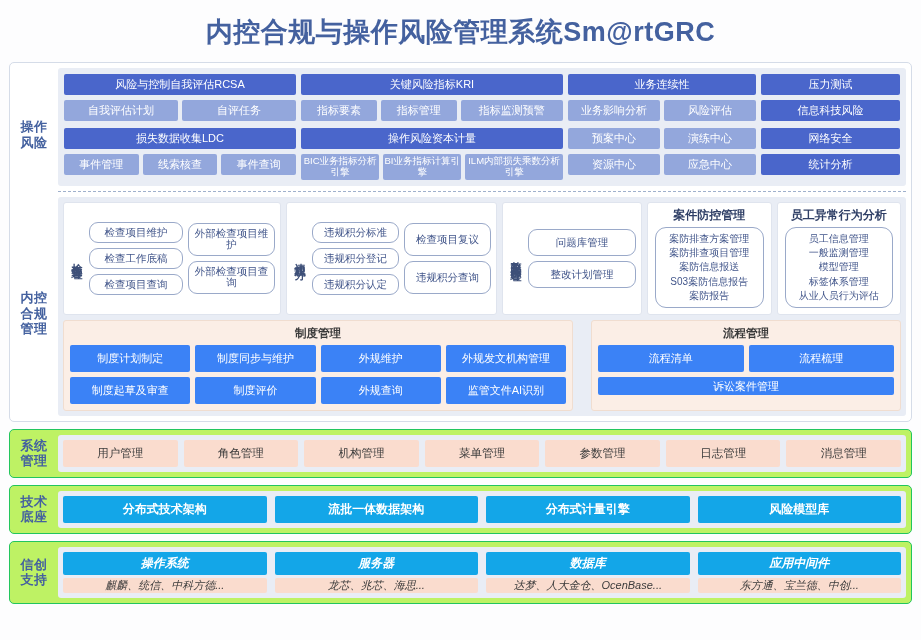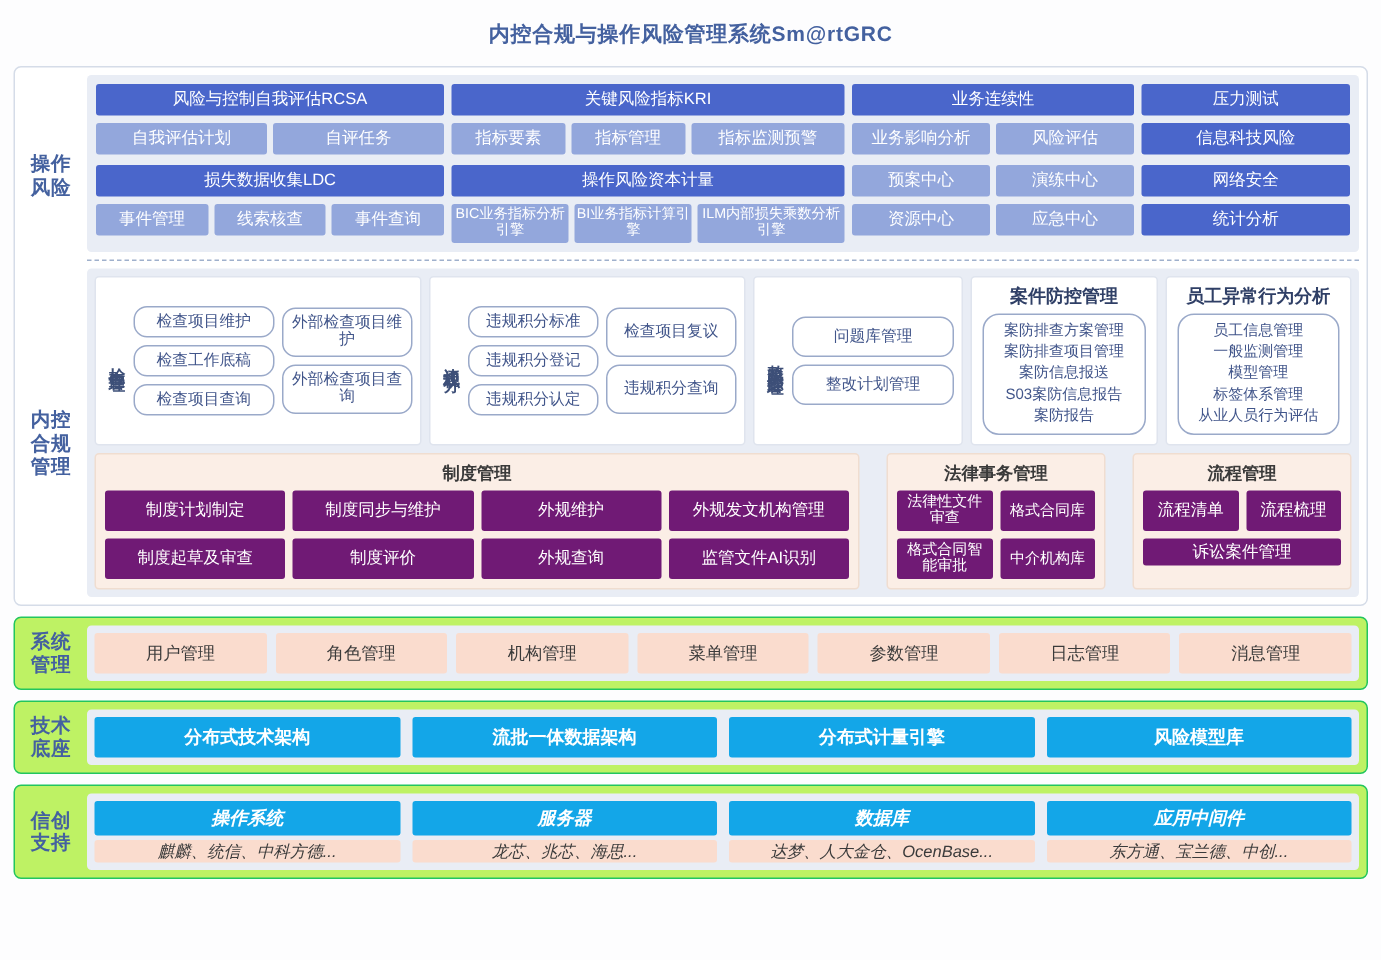--- a/index.html
+++ b/index.html
@@ -11,21 +11,21 @@
     position:relative;
   }
   .page{
     position:absolute;inset:0;
     background:#fdfdfe;
     padding:0;
   }
   
   .title{
     text-align:center;
-    font-size:14px;
+    font-size:27px;
     font-weight:bold;
     color:#44619f;
     letter-spacing:.5px;
     padding:14px 0 12px 0;
   }
   
   .band{
     display:flex;
     align-items:center;
     border:1px solid #22c55e;
@@ -133,21 +133,21 @@
   .ic-row2{display:flex;gap:18px;margin-top:5px;align-items:stretch;}
   .opanel{
     background:#fbeee6;border:1px solid #f0ddd0;border-radius:3px;
     box-sizing:border-box;padding:4px 6px 6px 6px;
   }
   .opanel-title{
     text-align:center;font-size:11.5px;font-weight:bold;color:#3a3a3a;
     padding:1px 0 4px 0;
   }
   .obx{
-    background:#701a75;color:#fff;border-radius:2px;
+    background:#3b82f6;color:#fff;border-radius:2px;
     display:flex;align-items:center;justify-content:center;
     text-align:center;font-size:11px;line-height:1.14;
     box-sizing:border-box;padding:2px;
   }
   .ogrid{display:grid;gap:5px;}
 
   
   .sys-grid{display:flex;gap:6px;}
   .sysbx{
     flex:1 1 0;height:27px;background:#fadcce;border-radius:2px;
@@ -330,29 +330,20 @@
               <div class="obx" style="height:27px">制度同步与维护</div>
               <div class="obx" style="height:27px">外规维护</div>
               <div class="obx" style="height:27px">外规发文机构管理</div>
               <div class="obx" style="height:27px">制度起草及审查</div>
               <div class="obx" style="height:27px">制度评价</div>
               <div class="obx" style="height:27px">外规查询</div>
               <div class="obx" style="height:27px">监管文件AI识别</div>
             </div>
           </div>
 
-          <div class="opanel" style="flex:1 1 0;">
-            <div class="opanel-title">法律事务管理</div>
-            <div class="ogrid" style="grid-template-columns:repeat(2,1fr);">
-              <div class="obx" style="height:27px;font-size:10px">法律性文件审查</div>
-              <div class="obx" style="height:27px;font-size:10px">格式合同库</div>
-              <div class="obx" style="height:27px;font-size:10px">格式合同智能审批</div>
-              <div class="obx" style="height:27px;font-size:10px">中介机构库</div>
-            </div>
-          </div>
 
           <div class="opanel" style="flex:1 1 0;">
             <div class="opanel-title">流程管理</div>
             <div class="ogrid" style="grid-template-columns:repeat(2,1fr);">
               <div class="obx" style="height:27px">流程清单</div>
               <div class="obx" style="height:27px">流程梳理</div>
               <div class="obx" style="height:18px;grid-column:span 2">诉讼案件管理</div>
             </div>
           </div>
         </div>

